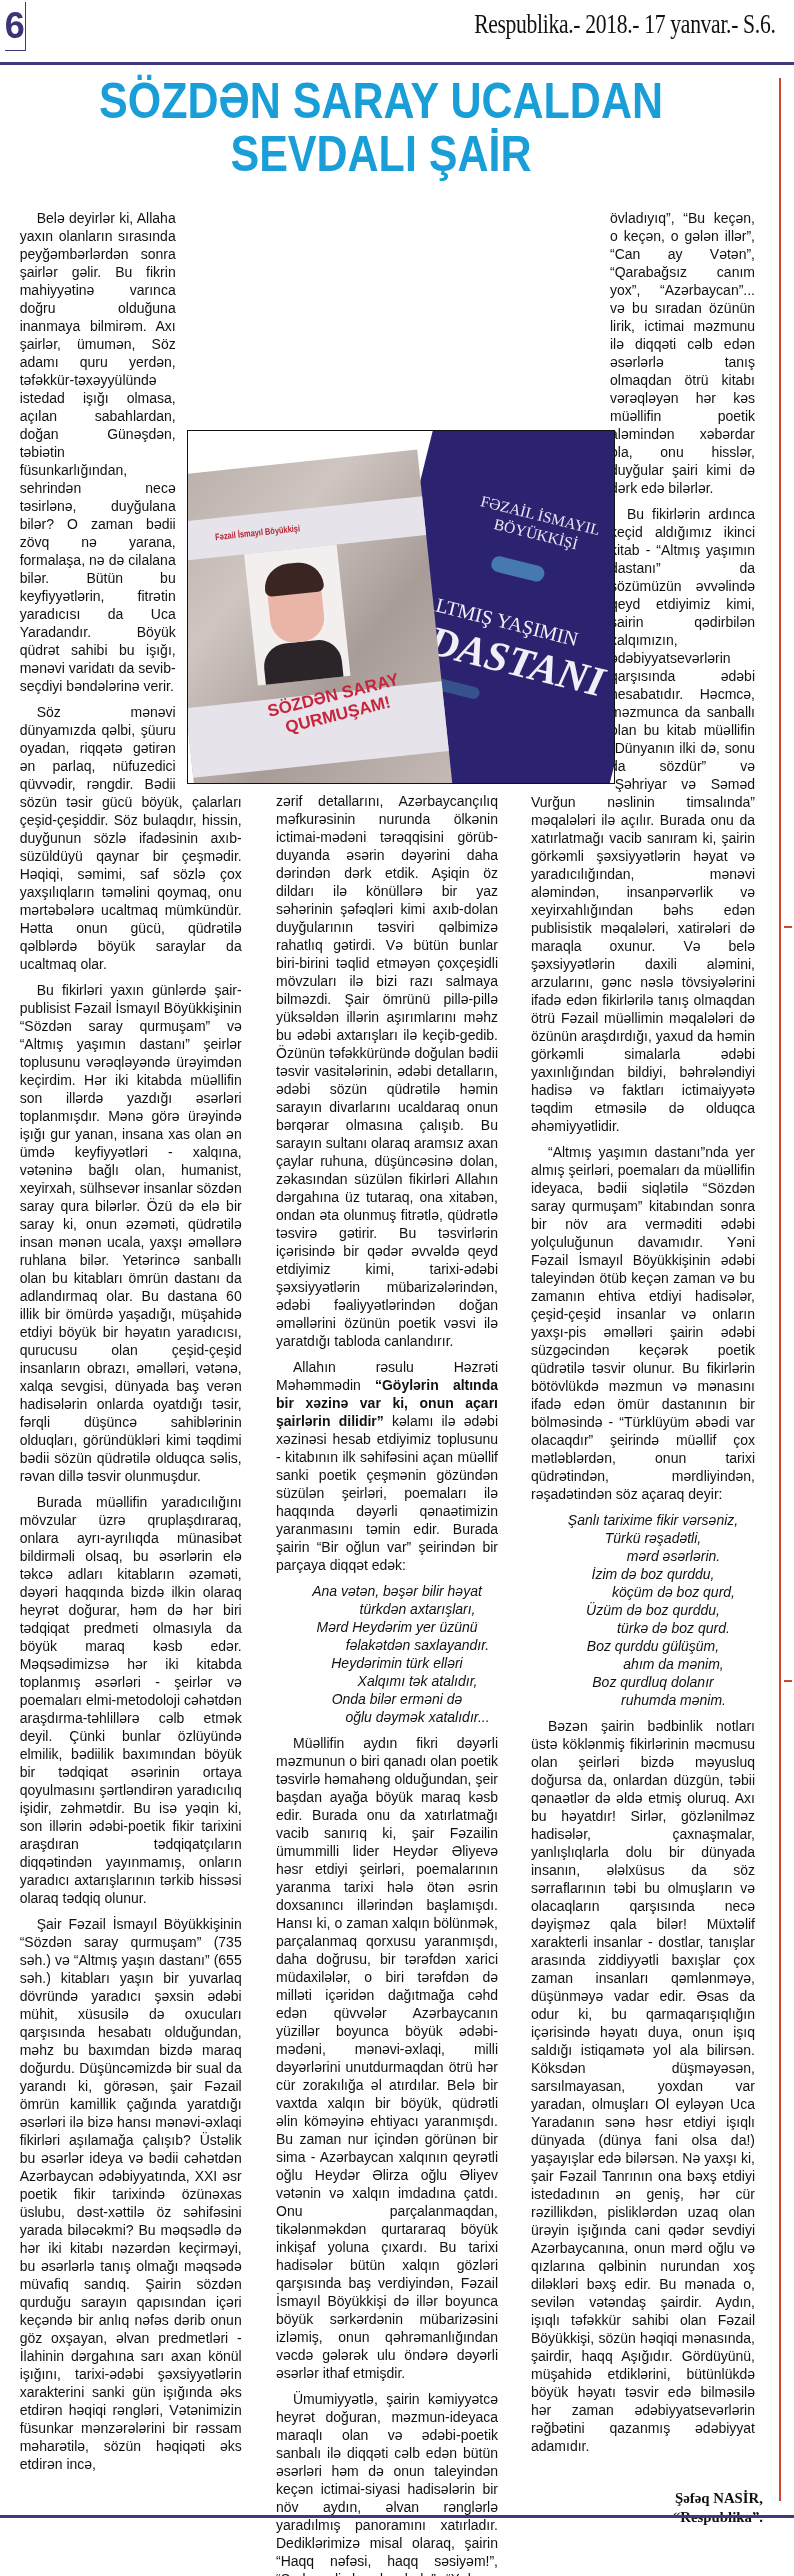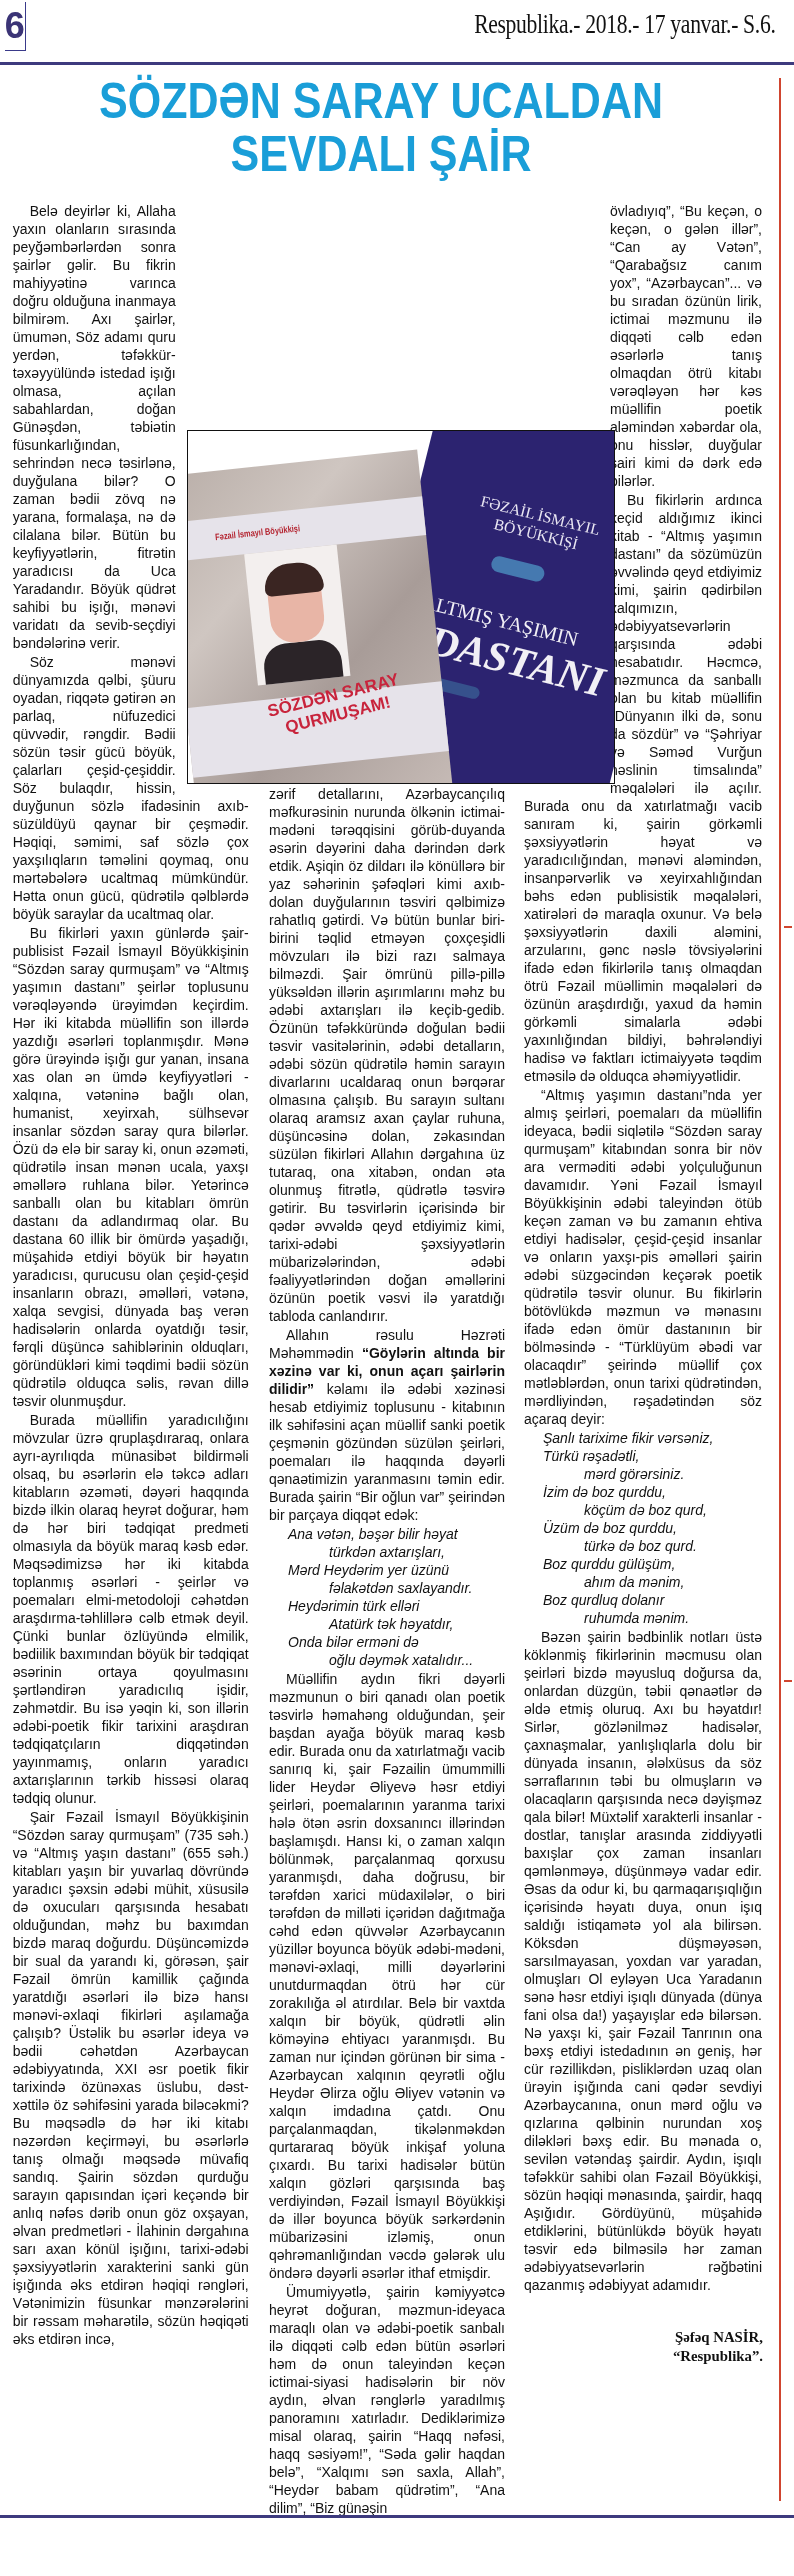--- a/index.html
+++ b/index.html
@@ -14,28 +14,28 @@
   .top-rule { position:absolute; left:0; right:0; top:62px; height:3.1px; background:#3d3a7e; }
   .title { position:absolute; left:0; width:762px; top:75px; text-align:center;
            font-family:"Liberation Sans", sans-serif; font-weight:bold; color:#1a9ed8;
            font-size:50px; line-height:53px; letter-spacing:0; transform:scaleX(0.86); transform-origin:center top; }
   .red-rule { position:absolute; left:779px; top:78px; width:2.3px; height:2423px; background:#d0452f; }
   .red-tick { position:absolute; left:784px; width:7.8px; height:2.3px; background:#d0452f; }
   .bottom-rule { position:absolute; left:0; right:0; top:2515px; height:3.1px; background:#3d3a7e; }
 
   .col { position:absolute; top:201px; font-size:14px; line-height:18px; text-align:justify;
          hyphens:manual; }
-  .col p { margin:1px; text-indent:17px; }
+  .col p { margin:8px; text-indent:17px; }
   .col p.noind { text-indent:0; }
   .col1 { left:11.7px; width:238px; }
   .col2 { left:268px; width:238px; }
   .col3 { left:523px; width:240px; }
   .spacer { float:right; clear:right; }
   .spacer-l { float:left; clear:left; }
-  .poem { font-style:italic; text-indent:0 !important; text-align:left; }
+  .poem { font-style:italic; text-indent:0 !important; text-align:center; }
   .poem span { display:block; }
   .poem .l1 { padding-left:20px; }
   .poem .l2 { padding-left:61px; }
   .signature { text-align:right; font-family:"Liberation Serif", serif; font-weight:bold; font-size:14.8px;
                line-height:18.7px; margin-top:34px; text-indent:0 !important; }
   b { font-weight:bold; }
 
   .photo { position:absolute; left:187px; top:430px; width:426px; height:352px;
            border:1.6px solid #111; background:#fff; overflow:hidden; }
   .book1 { position:absolute; left:-7.8px; top:31px; width:257px; height:366px;
@@ -88,38 +88,38 @@
   <p class="noind">zərif detallarını, Azərbaycançılıq məfkurəsinin nurunda ölkənin ictimai-mədəni tərəqqisini görüb-duyanda əsərin dəyərini daha dərindən dərk etdik. Aşiqin öz dildarı ilə könüllərə bir yaz səhərinin şəfəqləri kimi axıb-dolan duyğularının təsviri qəlbimizə rahatlıq gətirdi. Və bütün bunlar biri-birini təqlid etməyən çoxçeşidli mövzuları ilə bizi razı salmaya bilməzdi. Şair ömrünü pillə-pillə yüksəldən illərin aşırımlarını məhz bu ədəbi axtarışları ilə keçib-gedib. Özünün təfəkküründə doğulan bədii təsvir vasitələrinin, ədəbi detalların, ədəbi sözün qüdrətilə həmin sarayın divarlarını ucaldaraq onun bərqərar olmasına çalışıb. Bu sarayın sultanı olaraq aramsız axan çaylar ruhuna, düşüncəsinə dolan, zəkasından süzülən fikirləri Allahın dərgahına üz tutaraq, ona xitabən, ondan əta olunmuş fitrətlə, qüdrətlə təsvirə gətirir. Bu təsvirlərin içərisində bir qədər əvvəldə qeyd etdiyimiz kimi, tarixi-ədəbi şəxsiyyətlərin mübarizələrindən, ədəbi fəaliyyətlərindən doğan əməllərini özünün poetik vəsvi ilə yaratdığı tabloda canlandırır.</p>
   <p>
     <span>Allahın rəsulu Həzrəti Məhəmmədin </span><b>“Göylərin altında bir xəzinə var ki, onun açarı şairlərin dilidir”</b><span> kəlamı ilə ədəbi xəzinəsi hesab etdiyimiz toplusunu - kitabının ilk səhifəsini açan müəllif sanki poetik çeşmənin gözündən süzülən şeirləri, poemaları ilə haqqında dəyərli qənaətimizin yaranmasını təmin edir. Burada şairin “Bir oğlun var” şeirindən bir parçaya diqqət edək:</span>
   </p>
   <div class="poem" id="poem1">
       <span class="l1">Ana vətən, bəşər bilir həyat</span>
       <span class="l2">türkdən axtarışları,</span>
       <span class="l1">Mərd Heydərim yer üzünü</span>
       <span class="l2">fəlakətdən saxlayandır.</span>
       <span class="l1">Heydərimin türk elləri</span>
-      <span class="l2">Atatürk tək həyatdır,</span>
+      <span class="l2">Xalqımı tək atalıdır,</span>
       <span class="l1">Onda bilər erməni də</span>
       <span class="l2">oğlu dəymək xatalıdır...</span>
     </div>
   <p>Müəllifin aydın fikri dəyərli məzmunun o biri qanadı olan poetik təsvirlə həmahəng olduğundan, şeir başdan ayağa böyük maraq kəsb edir. Burada onu da xatırlatmağı vacib sanırıq ki, şair Fəzailin ümummilli lider Heydər Əliyevə həsr etdiyi şeirləri, poemalarının yaranma tarixi hələ ötən əsrin doxsanıncı illərindən başlamışdı. Hansı ki, o zaman xalqın bölünmək, parçalanmaq qorxusu yaranmışdı, daha doğrusu, bir tərəfdən xarici müdaxilələr, o biri tərəfdən də milləti içəridən dağıtmağa cəhd edən qüvvələr Azərbaycanın yüzillər boyunca böyük ədəbi-mədəni, mənəvi-əxlaqi, milli dəyərlərini unutdurmaqdan ötrü hər cür zorakılığa əl atırdılar. Belə bir vaxtda xalqın bir böyük, qüdrətli əlin köməyinə ehtiyacı yaranmışdı. Bu zaman nur içindən görünən bir sima - Azərbaycan xalqının qeyrətli oğlu Heydər Əlirza oğlu Əliyev vətənin və xalqın imdadına çatdı. Onu parçalanmaqdan, tikələnməkdən qurtararaq böyük inkişaf yoluna çıxardı. Bu tarixi hadisələr bütün xalqın gözləri qarşısında baş verdiyindən, Fəzail İsmayıl Böyükkişi də illər boyunca böyük sərkərdənin mübarizəsini izləmiş, onun qəhrəmanlığından vəcdə gələrək ulu öndərə dəyərli əsərlər ithaf etmişdir.</p>
   <p>Ümumiyyətlə, şairin kəmiyyətcə heyrət doğuran, məzmun-ideyaca maraqlı olan və ədəbi-poetik sanbalı ilə diqqəti cəlb edən bütün əsərləri həm də onun taleyindən keçən ictimai-siyasi hadisələrin bir növ aydın, əlvan rənglərlə yaradılmış panoramını xatırladır. Dediklərimizə misal olaraq, şairin “Haqq nəfəsi, haqq səsiyəm!”, “Səda gəlir haqdan belə”, “Xalqımı sən saxla, Allah”, “Heydər babam qüdrətim”, “Ana dilim”, “Biz günəşin</p>
 </div>
 
 <div class="col col3">
   <div class="spacer-l" style="width:87px;height:251px;visibility:hidden;"></div>
   <div class="spacer-l" style="width:87px;height:331px;"></div>
   <p class="noind">övladıyıq”, “Bu keçən, o keçən, o gələn illər”, “Can ay Vətən”, “Qarabağsız canım yox”, “Azərbaycan”... və bu sıradan özünün lirik, ictimai məzmunu ilə diqqəti cəlb edən əsərlərlə tanış olmaqdan ötrü kitabı vərəqləyən hər kəs müəllifin poetik aləmindən xəbərdar ola, onu hisslər, duyğular şairi kimi də dərk edə bilərlər.</p>
   <p>Bu fikirlərin ardınca keçid aldığımız ikinci kitab - “Altmış yaşımın dastanı” da sözümüzün əvvəlində qeyd etdiyimiz kimi, şairin qədirbilən xalqımızın, ədəbiyyatsevərlərin qarşısında ədəbi hesabatıdır. Həcmcə, məzmunca da sanballı olan bu kitab müəllifin “Dünyanın ilki də, sonu da sözdür” və “Şəhriyar və Səməd Vurğun nəslinin timsalında” məqalələri ilə açılır. Burada onu da xatırlatmağı vacib sanıram ki, şairin görkəmli şəxsiyyətlərin həyat və yaradıcılığından, mənəvi aləmindən, insanpərvərlik və xeyirxahlığından bəhs edən publisistik məqalələri, xatirələri də maraqla oxunur. Və belə şəxsiyyətlərin daxili aləmini, arzularını, gənc nəslə tövsiyələrini ifadə edən fikirlərilə tanış olmaqdan ötrü Fəzail müəllimin məqalələri də özünün araşdırdığı, yaxud da həmin görkəmli simalarla ədəbi yaxınlığından bildiyi, bəhrələndiyi hadisə və faktları ictimaiyyətə təqdim etməsilə də olduqca əhəmiyyətlidir.</p>
   <p>“Altmış yaşımın dastanı”nda yer almış şeirləri, poemaları da müəllifin ideyaca, bədii siqlətilə “Sözdən saray qurmuşam” kitabından sonra bir növ ara verməditi ədəbi yolçuluğunun davamıdır. Yəni Fəzail İsmayıl Böyükkişinin ədəbi taleyindən ötüb keçən zaman və bu zamanın ehtiva etdiyi hadisələr, çeşid-çeşid insanlar və onların yaxşı-pis əməlləri şairin ədəbi süzgəcindən keçərək poetik qüdrətilə təsvir olunur. Bu fikirlərin bötövlükdə məzmun və mənasını ifadə edən ömür dastanının bir bölməsində - “Türklüyüm əbədi var olacaqdır” şeirində müəllif çox mətləblərdən, onun tarixi qüdrətindən, mərdliyindən, rəşadətindən söz açaraq deyir:</p>
   <div class="poem" id="poem2">
       <span class="l1">Şanlı tarixime fikir vərsəniz,</span>
       <span class="l1">Türkü rəşadətli,</span>
-      <span class="l2">mərd görərsiniz.</span>
+      <span class="l2">mərd əsərlərin.</span>
       <span class="l1">İzim də boz qurddu,</span>
       <span class="l2">köçüm də boz qurd,</span>
       <span class="l1">Üzüm də boz qurddu,</span>
       <span class="l2">türkə də boz qurd.</span>
       <span class="l1">Boz qurddu gülüşüm,</span>
       <span class="l2">ahım da mənim,</span>
       <span class="l1">Boz qurdluq dolanır</span>
       <span class="l2">ruhumda mənim.</span>
     </div>
   <p>Bəzən şairin bədbinlik notları üstə köklənmiş fikirlərinin məcmusu olan şeirləri bizdə məyusluq doğursa da, onlardan düzgün, təbii qənaətlər də əldə etmiş oluruq. Axı bu həyatdır! Sirlər, gözlənilməz hadisələr, çaxnaşmalar, yanlışlıqlarla dolu bir dünyada insanın, ələlxüsus da söz sərraflarının təbi bu olmuşların və olacaqların qarşısında necə dəyişməz qala bilər! Müxtəlif xarakterli insanlar - dostlar, tanışlar arasında ziddiyyətli baxışlar çox zaman insanları qəmlənməyə, düşünməyə vadar edir. Əsas da odur ki, bu qarmaqarışıqlığın içərisində həyatı duya, onun işıq saldığı istiqamətə yol ala bilirsən. Köksdən düşməyəsən, sarsılmayasan, yoxdan var yaradan, olmuşları Ol eyləyən Uca Yaradanın sənə həsr etdiyi işıqlı dünyada (dünya fani olsa da!) yaşayışlar edə bilərsən. Nə yaxşı ki, şair Fəzail Tanrının ona bəxş etdiyi istedadının ən geniş, hər cür rəzillikdən, pisliklərdən uzaq olan ürəyin işığında cani qədər sevdiyi Azərbaycanına, onun mərd oğlu və qızlarına qəlbinin nurundan xoş diləkləri bəxş edir. Bu mənada o, sevilən vətəndaş şairdir. Aydın, işıqlı təfəkkür sahibi olan Fəzail Böyükkişi, sözün həqiqi mənasında, şairdir, haqq Aşığıdır. Gördüyünü, müşahidə etdiklərini, bütünlükdə böyük həyatı təsvir edə bilməsilə hər zaman ədəbiyyatsevərlərin rəğbətini qazanmış ədəbiyyat adamıdır.</p>

